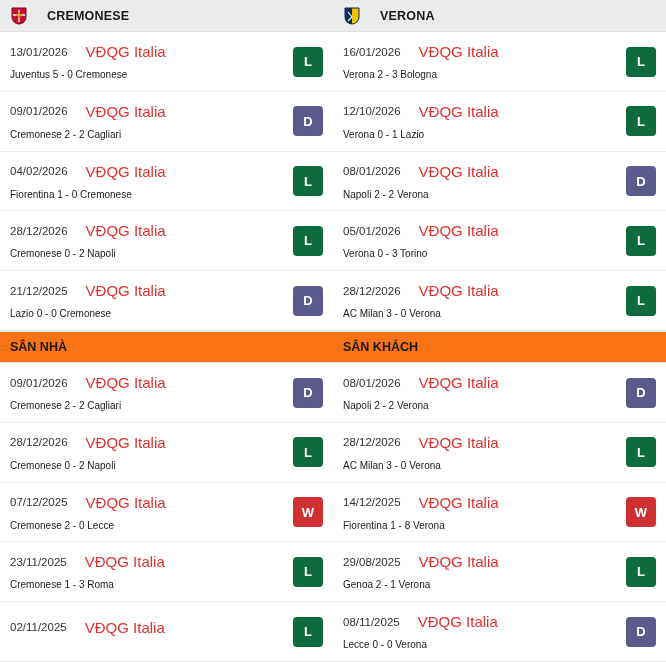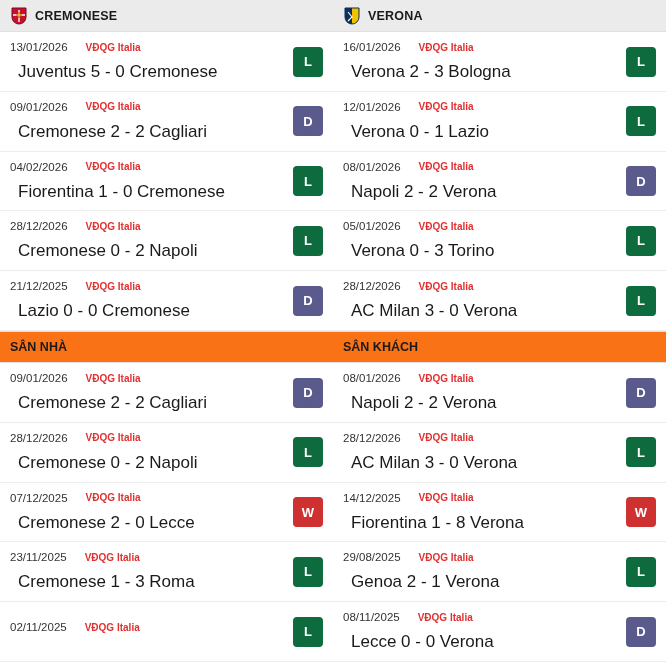--- a/index.html
+++ b/index.html
@@ -22,21 +22,21 @@
     display: flex;
     flex-direction: column;
   }
   .col-left { border-right: 0px solid #fff; }
   .section-header {
     background: #ebebeb;
     height: 34px;
     display: flex;
     align-items: center;
     padding: 0 10px;
-    gap: 7px;
+    gap: 19px;
     border-bottom: 1px solid #e0e0e0;
   }
   .section-header .title {
     font-size: 12.5px;
     font-weight: bold;
     color: #1a1a1a;
     letter-spacing: .2px;
   }
   .crest {
     width: 18px; height: 18px;
@@ -64,32 +64,30 @@
     gap: 18px;
     margin-bottom: 9px;
     text-align: center;
   }
   .date {
     font-size: 11.5px;
     color: #333;
     white-space: nowrap;
   }
   .comp {
-    font-size: 10px;
+    font-size: 15px;
     color: #e03131;
     white-space: nowrap;
-    font-weight: bold;
   }
   .score-line {
-    font-size: 17px;
+    font-size: 10px;
     color: #1a1a1a;
     white-space: nowrap;
     overflow: hidden;
     text-overflow: ellipsis;
-    margin-left: 8px;
   }
   .badge {
     width: 30px;
     height: 30px;
     border-radius: 4px;
     color: #fff;
     font-weight: bold;
     font-size: 13px;
     display: flex;
     align-items: center;
@@ -267,21 +265,21 @@
           <span class="comp">VĐQG Italia</span>
         </div>
         <div class="score-line">Verona 2 - 3 Bologna</div>
       </div>
       <div class="badge L">L</div>
     </div>
 
     <div class="match">
       <div class="match-info">
         <div class="meta">
-          <span class="date">12/01/2026</span>
+          <span class="date">12/10/2026</span>
           <span class="comp">VĐQG Italia</span>
         </div>
         <div class="score-line">Verona 0 - 1 Lazio</div>
       </div>
       <div class="badge L">L</div>
     </div>
 
     <div class="match">
       <div class="match-info">
         <div class="meta">

